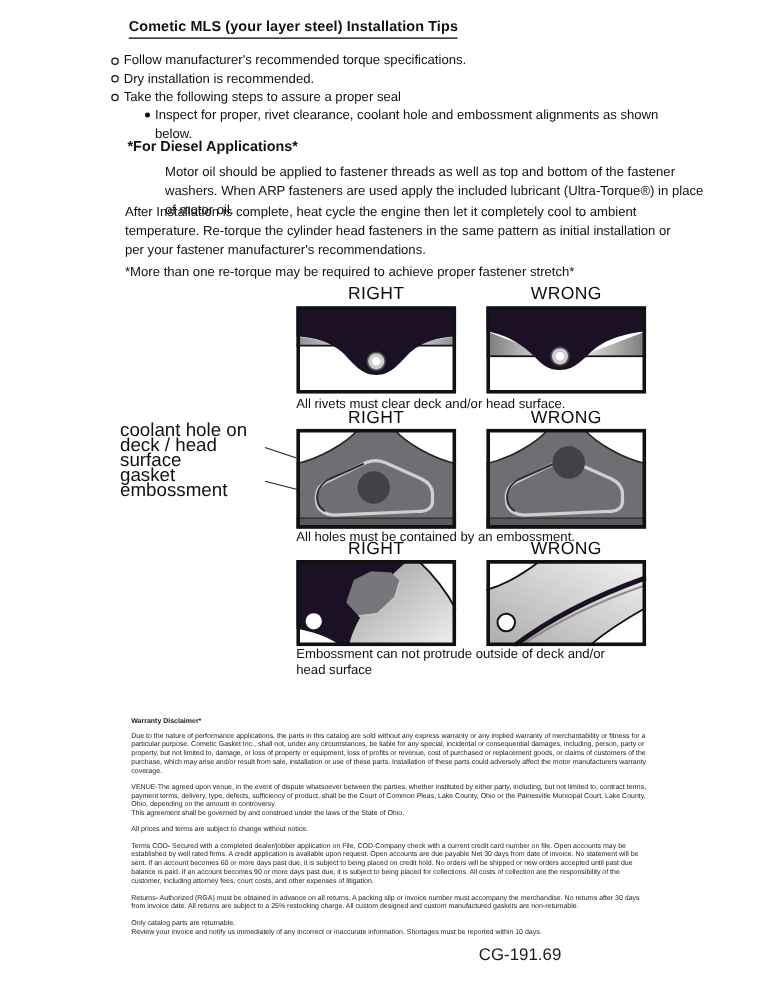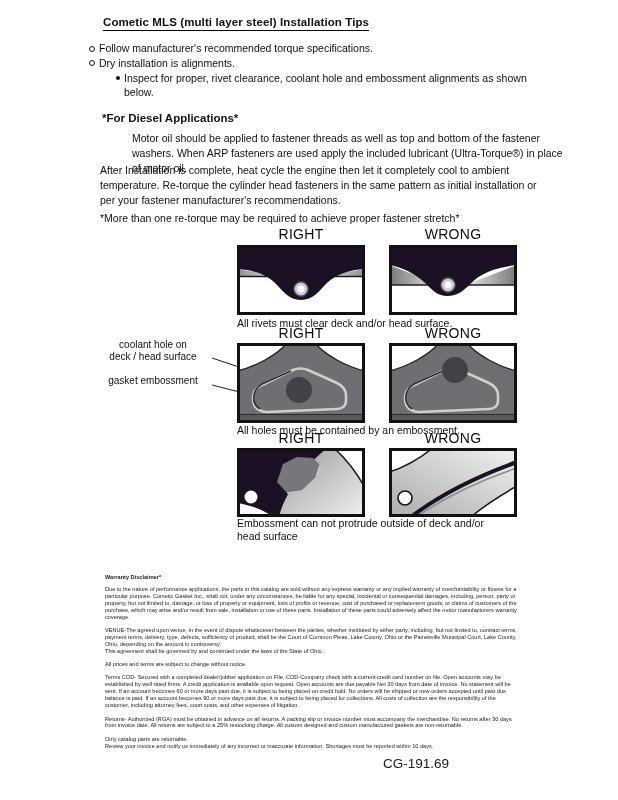--- a/index.html
+++ b/index.html
@@ -29,44 +29,48 @@
   .p2{top:163px;}
   .note{top:211px;}
   .colhead{position:absolute;width:128px;text-align:center;font-size:14px;letter-spacing:.3px;color:#0d0d0d;}
   .ch-l{left:237px;} .ch-r{left:389px;}
   .d1h{top:226px;} .d2h{top:325px;} .d3h{top:430px;}
   .diagbox{position:absolute;display:block;}
   .d1{top:245px;} .d2{top:343px;} .d3{top:448px;}
   .bx-l{left:237px;} .bx-r{left:389px;}
   .caption{position:absolute;left:237px;font-size:10.5px;line-height:12.5px;color:#111;}
   .cap1{top:317px;text-align:right;} .cap2{top:424px;} .cap3{top:517px;width:265px;}
-  .calloutlabels{position:absolute;left:96px;width:114px;text-align:center;font-size:10px;line-height:12px;}
+  .calloutlabels{position:absolute;left:96px;width:114px;text-align:left;font-size:15px;line-height:12px;}
   .cl1{top:339px;} .cl2{top:375px;}
   .leader-svg{position:absolute;left:210px;top:340px;}
   .disclaimer{position:absolute;left:105px;top:574px;width:414px;font-size:5.6px;line-height:6.9px;color:#1c1c1c;}
   .disclaimer .dh{font-weight:bold;margin-bottom:5px;}
   .disclaimer p{margin:0 0 6.5px 0;}
   .disclaimer .tight{margin:0;}
   .footer-code{position:absolute;left:383px;top:756px;font-size:13.5px;color:#1a1a1a;}
 </style>
 </head>
 <body>
 
 <div class="page">
 
-  <div class="title">Cometic MLS (multi layer steel) Installation Tips</div>
+  <div class="title">Cometic MLS (your layer steel) Installation Tips</div>
 
   <ul class="bullets">
     <li>
         <span class="marker-o"></span>
         <span>Follow manufacturer's recommended torque specifications.</span>
       </li>
     <li>
         <span class="marker-o"></span>
-        <span>Dry installation is alignments.</span>
+        <span>Dry installation is recommended.</span>
+      </li>
+    <li>
+        <span class="marker-o"></span>
+        <span>Take the following steps to assure a proper seal</span>
       </li>
     <li class="sub">
         <span class="marker-f"></span>
         <span>Inspect for proper, rivet clearance, coolant hole and embossment alignments as shown below.</span>
       </li>
   </ul>
 
   <div class="h2">*For Diesel Applications*</div>
   <div class="para p1">Motor oil should be applied to fastener threads as well as top and bottom of the fastener washers. When ARP fasteners are used apply the included lubricant (Ultra-Torque®) in place of motor oil.</div>
   <div class="para p2">After Installation is complete, heat cycle the engine then let it completely cool to ambient temperature. Re-torque the cylinder head fasteners in the same pattern as initial installation or per your fastener manufacturer's recommendations.</div>

